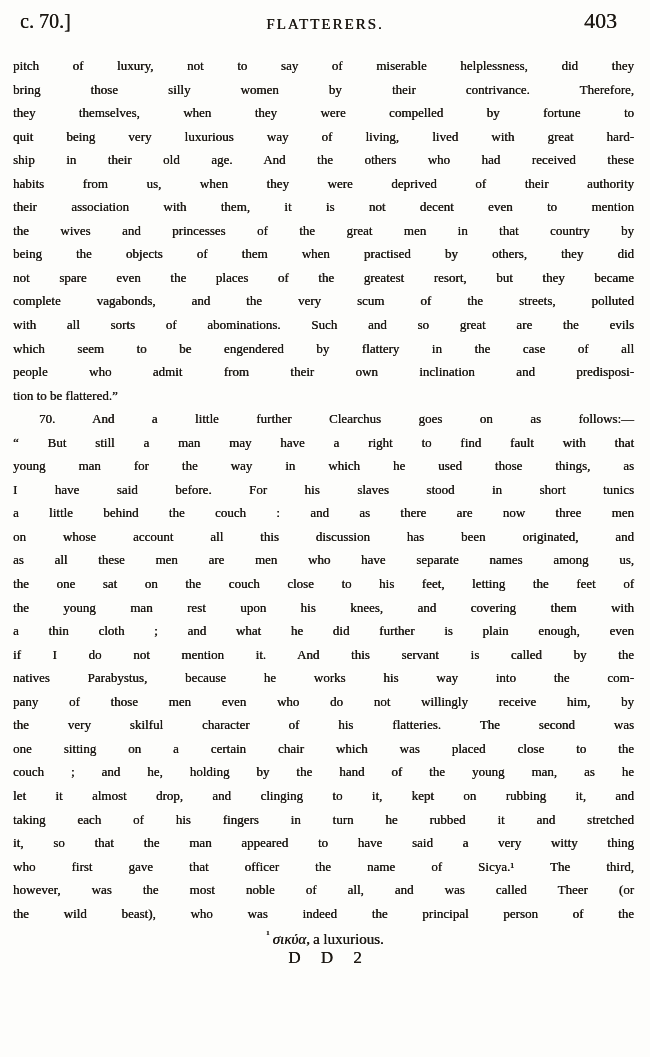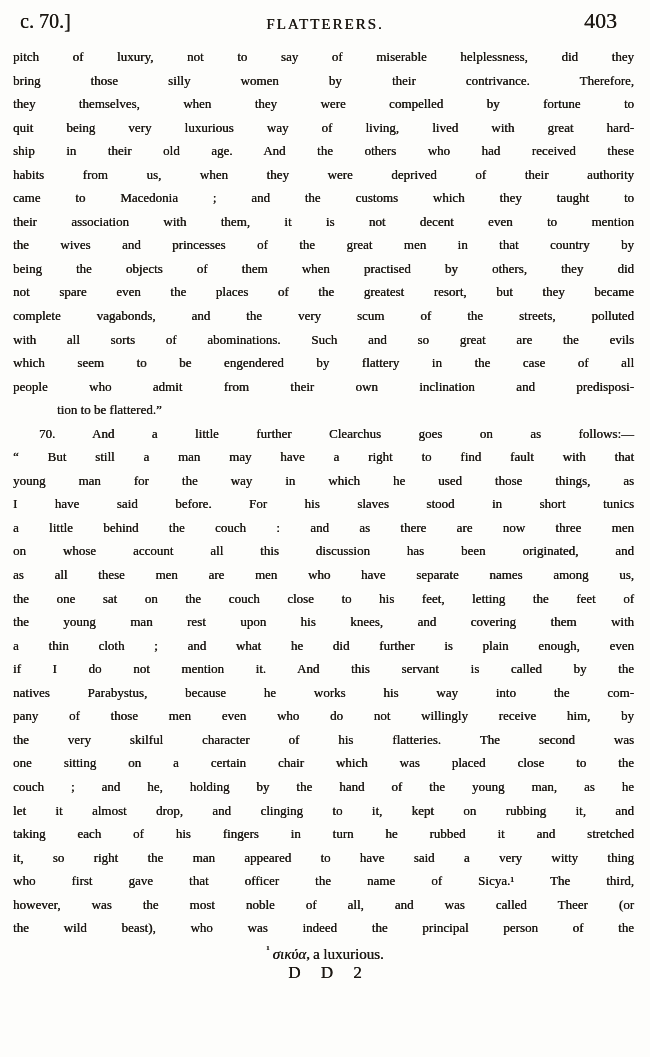--- a/index.html
+++ b/index.html
@@ -14,21 +14,21 @@
     height: 1057px;
     background: #fdfdfb;
     color: #1c1813;
     overflow: hidden;
     box-sizing: border-box;
     text-shadow: 0.3px 0 0 currentColor; 
   }
   .header {
     position: relative;
     height: 30px;
-    padding-top: 3px;
+    padding-top: 12px;
   }
   .h-left {
     position: absolute;
     left: 20px;
     top: 10px;
     font-size: 20px;
   }
   .h-center {
     position: absolute;
     left: 50%;
@@ -48,21 +48,20 @@
     font-size: 13px;
     line-height: 23.55px;
   }
   .line {
     text-align: justify;
     text-align-last: justify;
     white-space: normal;
   }
   .para[data-justify-last="false"] .line:last-child {
     text-align-last: left;
-    margin-left: 44px;
   }
   .para.indent-first .line:first-child {
     text-indent: 26px;
   }
   .footnote {
     margin-top: 3px;
     text-align: center;
     font-size: 15px;
   }
   .footnote sup {
@@ -90,21 +89,20 @@
   </div>
 
   <div class="body-text">
     <div class="para" data-justify-last="false">
         <div class="line">pitch of luxury, not to say of miserable helplessness, did they</div>
         <div class="line">bring those silly women by their contrivance. Therefore,</div>
         <div class="line">they themselves, when they were compelled by fortune to</div>
         <div class="line">quit being very luxurious way of living, lived with great hard-</div>
         <div class="line">ship in their old age. And the others who had received these</div>
         <div class="line">habits from us, when they were deprived of their authority</div>
-        <div class="line">came to Macedonia ; and the customs which they taught to</div>
         <div class="line">their association with them, it is not decent even to mention</div>
         <div class="line">the wives and princesses of the great men in that country by</div>
         <div class="line">being the objects of them when practised by others, they did</div>
         <div class="line">not spare even the places of the greatest resort, but they became</div>
         <div class="line">complete vagabonds, and the very scum of the streets, polluted</div>
         <div class="line">with all sorts of abominations. Such and so great are the evils</div>
         <div class="line">which seem to be engendered by flattery in the case of all</div>
         <div class="line">people who admit from their own inclination and predisposi-</div>
         <div class="line">tion to be flattered.”</div>
       </div>
@@ -120,21 +118,21 @@
         <div class="line">the young man rest upon his knees, and covering them with</div>
         <div class="line">a thin cloth ; and what he did further is plain enough, even</div>
         <div class="line">if I do not mention it. And this servant is called by the</div>
         <div class="line">natives Parabystus, because he works his way into the com-</div>
         <div class="line">pany of those men even who do not willingly receive him, by</div>
         <div class="line">the very skilful character of his flatteries. The second was</div>
         <div class="line">one sitting on a certain chair which was placed close to the</div>
         <div class="line">couch ; and he, holding by the hand of the young man, as he</div>
         <div class="line">let it almost drop, and clinging to it, kept on rubbing it, and</div>
         <div class="line">taking each of his fingers in turn he rubbed it and stretched</div>
-        <div class="line">it, so right the man appeared to have said a very witty thing</div>
+        <div class="line">it, so that the man appeared to have said a very witty thing</div>
         <div class="line">who first gave that officer the name of Sicya.¹ The third,</div>
         <div class="line">however, was the most noble of all, and was called Theer (or</div>
         <div class="line">the wild beast), who was indeed the principal person of the</div>
       </div>
   </div>
 
   <div class="footnote">
     <sup>¹</sup><i>σικύα,</i><span>a luxurious.</span>
   </div>
 

